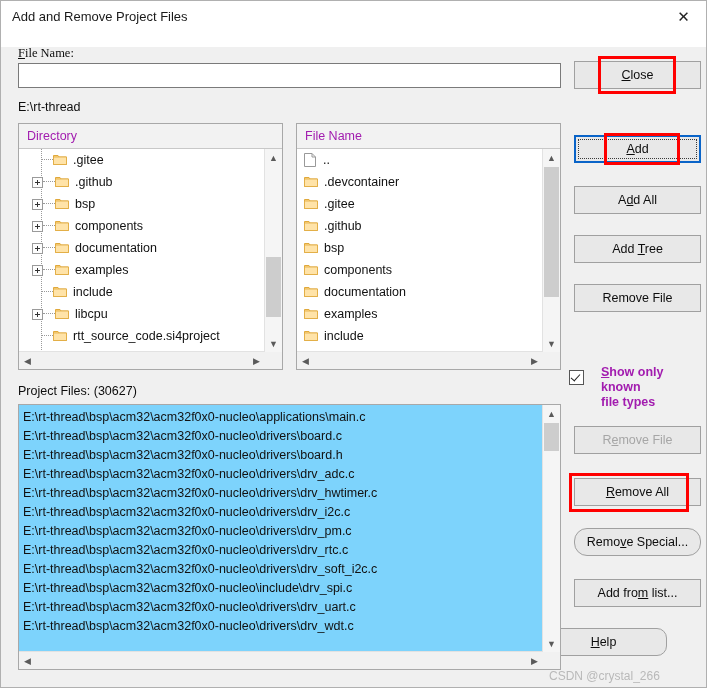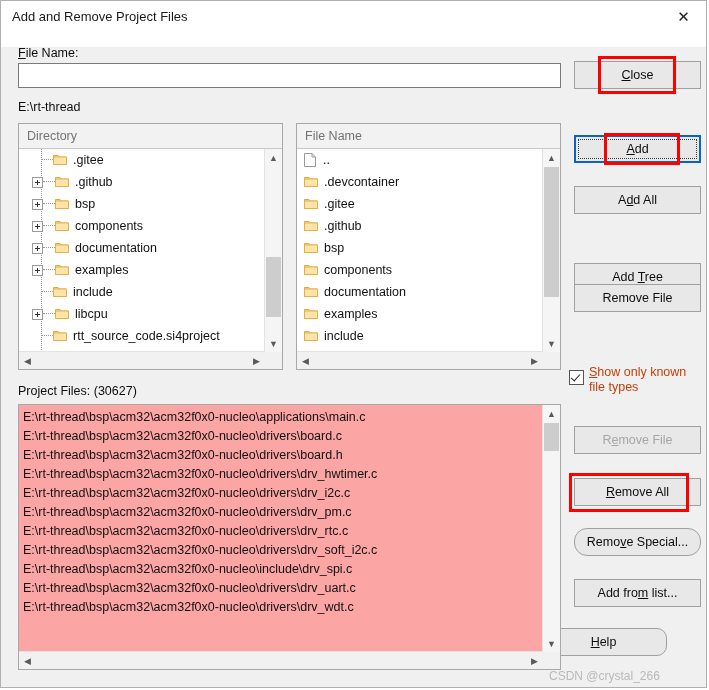--- a/index.html
+++ b/index.html
@@ -50,21 +50,21 @@
   
   .label {
     position: absolute;
     font-size: 12.5px;
     color: #0d0d0d;
     white-space: nowrap;
   }
   .u { text-decoration: underline; }
 
   
-  .filename-label { left: 17px; top: 45px; }
+  .filename-label { left: 17px; top: 45px; font-family: Liberation Serif, serif; }
   .filename-input {
     position: absolute;
     left: 17px; top: 62px;
     width: 543px; height: 25px;
     border: 1px solid #7a7a7a;
     background: #ffffff;
     box-sizing: border-box;
     font-family: "Liberation Sans", sans-serif;
     font-size: 12.5px;
     padding: 0 4px;
@@ -82,21 +82,21 @@
   }
   .panel-header {
     position: absolute;
     left: 0; top: 0; right: 0;
     height: 25px;
     background: #f2f2f2;
     border-bottom: 1px solid #c8c8c8;
     box-sizing: border-box;
     font-size: 12.5px;
     padding: 5px 0 0 8px;
-    color: #737373;
+    color: #a21caf;
     white-space: nowrap;
   }
   .panel-body {
     position: absolute;
     left: 0; top: 25px; right: 17px; bottom: 17px;
     background: #ffffff;
     overflow: hidden;
   }
   .row {
     height: 22px;
@@ -237,33 +237,34 @@
     position: absolute;
     left: 3px; top: 1px;
     width: 4px; height: 8px;
     border: solid #222;
     border-width: 0 1.6px 1.6px 0;
     transform: rotate(42deg);
   }
   .chk-label {
     font-size: 12.5px;
     line-height: 15px;
-    color: #c2410c;
-    margin-left: 5px;
+    color: #a21caf;
+    margin-left: 17px;
     padding-top: 2px;
+    font-weight: bold;
   }
 
   
   .pf-label { left: 17px; top: 383px; }
   .pf-panel {
     position: absolute;
     left: 17px; top: 403px;
     width: 543px; height: 266px;
     border: 1px solid #a8a8a8;
-    background: #fca5a5;
+    background: #7dd3fc;
     box-sizing: border-box;
     overflow: hidden;
   }
   .pf-body {
     position: absolute;
     left: 0; top: 0; right: 17px; bottom: 17px;
     padding: 3px 0 0 4px;
     overflow: hidden;
   }
   .pf-row {
@@ -526,21 +527,21 @@
 
   <div class="btn focusring" style="left:573px; top:134px;">
     <span class="inner-dots"></span>
     <span><span class="u">A</span>dd</span>
   </div>
 
   <div class="btn" style="left:573px; top:185px;">
     <span>A<span class="u">d</span>d All</span>
   </div>
 
-  <div class="btn" style="left:573px; top:234px;margin-top:28px;">
+  <div class="btn" style="left:573px; top:234px;">
     <span>Add <span class="u">T</span>ree</span>
   </div>
 
   <div class="btn" style="left:573px; top:283px;">
     <span>Remove File</span>
   </div>
 
   <div class="chk-wrap">
     <div class="chkbox"></div>
     <div class="chk-label">
@@ -570,20 +571,21 @@
   </div>
 
   <div class="label pf-label">Project Files: (30627)</div>
 
   <div class="pf-panel">
     <div class="pf-body">
       <div id="pf-rows">
           <div class="pf-row">E:\rt-thread\bsp\acm32\acm32f0x0-nucleo\applications\main.c</div>
           <div class="pf-row">E:\rt-thread\bsp\acm32\acm32f0x0-nucleo\drivers\board.c</div>
           <div class="pf-row">E:\rt-thread\bsp\acm32\acm32f0x0-nucleo\drivers\board.h</div>
+          <div class="pf-row">E:\rt-thread\bsp\acm32\acm32f0x0-nucleo\drivers\drv_adc.c</div>
           <div class="pf-row">E:\rt-thread\bsp\acm32\acm32f0x0-nucleo\drivers\drv_hwtimer.c</div>
           <div class="pf-row">E:\rt-thread\bsp\acm32\acm32f0x0-nucleo\drivers\drv_i2c.c</div>
           <div class="pf-row">E:\rt-thread\bsp\acm32\acm32f0x0-nucleo\drivers\drv_pm.c</div>
           <div class="pf-row">E:\rt-thread\bsp\acm32\acm32f0x0-nucleo\drivers\drv_rtc.c</div>
           <div class="pf-row">E:\rt-thread\bsp\acm32\acm32f0x0-nucleo\drivers\drv_soft_i2c.c</div>
           <div class="pf-row">E:\rt-thread\bsp\acm32\acm32f0x0-nucleo\include\drv_spi.c</div>
           <div class="pf-row">E:\rt-thread\bsp\acm32\acm32f0x0-nucleo\drivers\drv_uart.c</div>
           <div class="pf-row">E:\rt-thread\bsp\acm32\acm32f0x0-nucleo\drivers\drv_wdt.c</div>
         </div>
     </div>

